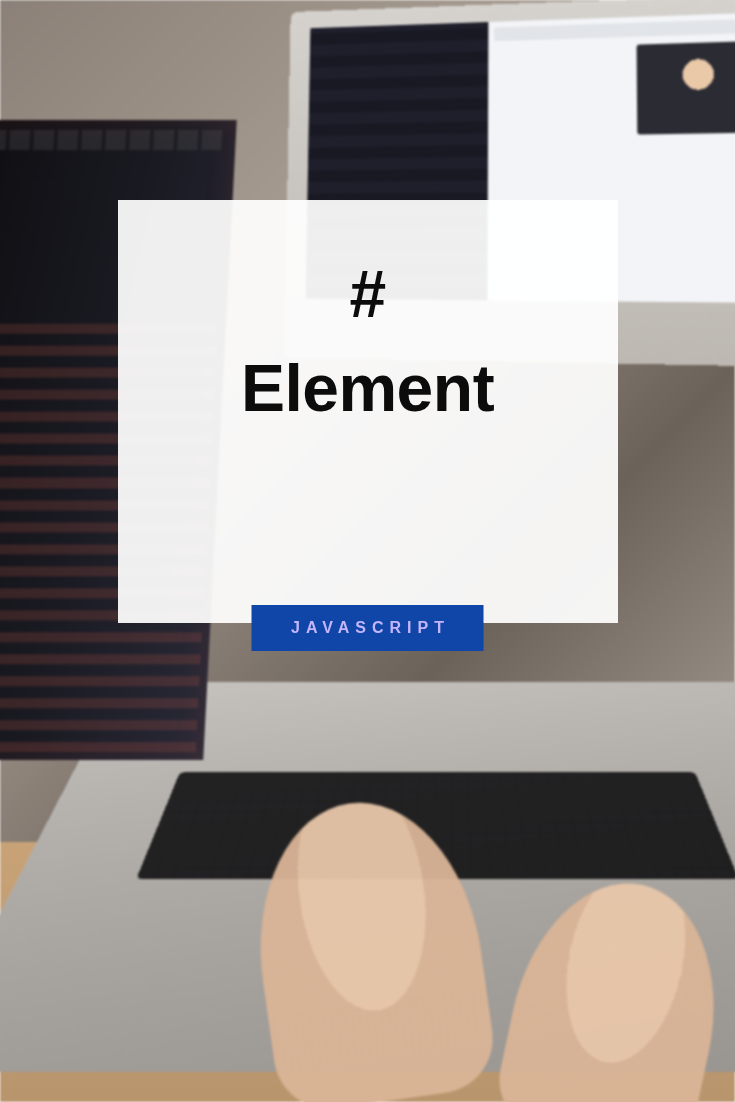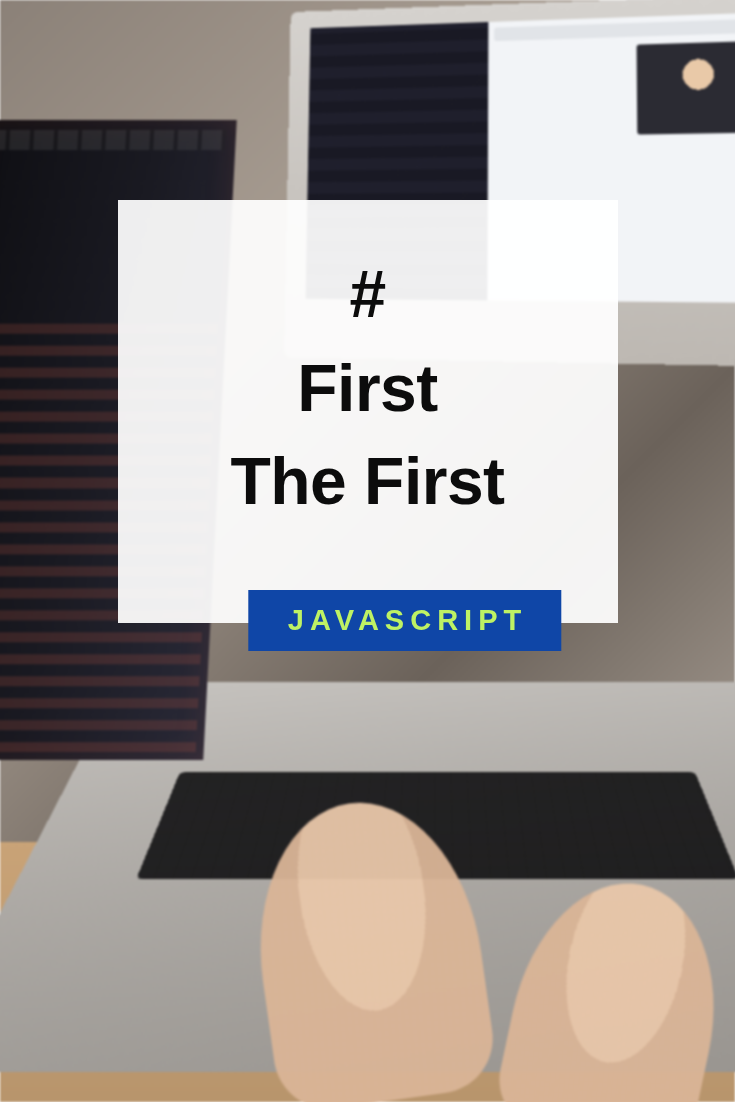--- a/index.html
+++ b/index.html
@@ -142,27 +142,26 @@
     color: #0c0c0c;
     line-height: 1.42;
     letter-spacing: -0.5px;
   }
   .badge {
     position: absolute;
     left: 50%;
     bottom: -28px;
     transform: translateX(-50%);
     background: #0f46a7;
-    color: #bef264;
+    color: #c4b5fd;
     font-weight: 700;
     letter-spacing: 6px;
-    font-size: 29px;
+    font-size: 16px;
     padding: 14px 34px 14px 40px;
     white-space: nowrap;
-    margin-left: 37px;
   }
 </style>
 </head>
 <body>
 
 <div class="bg">
   <div class="desk"></div>
   <div class="laptop-base"></div>
   <div class="kbd"></div>
   <div class="laptop-right">
@@ -174,20 +173,20 @@
     </div>
   </div>
   <div class="laptop-left"></div>
   <div class="hand"></div>
   <div class="hand2"></div>
 </div>
 
 <div class="card">
   <div class="title">
     <span>#</span><br>
-    <span>First</span><br>
-    <span>The First</span><br>
+    <span>Element</span><br>
+    <br>
     <br>
   </div>
   <div class="badge">
     <span>JAVASCRIPT</span>
   </div>
 </div>
 
 </body></html>

